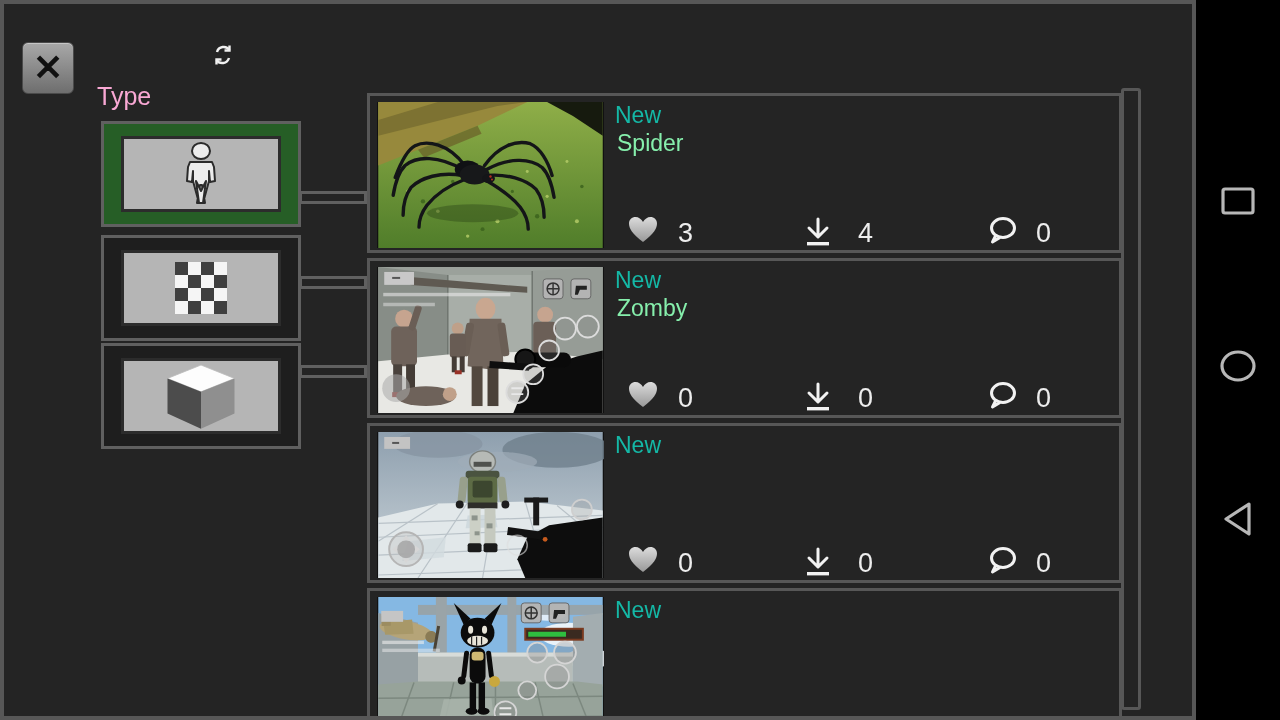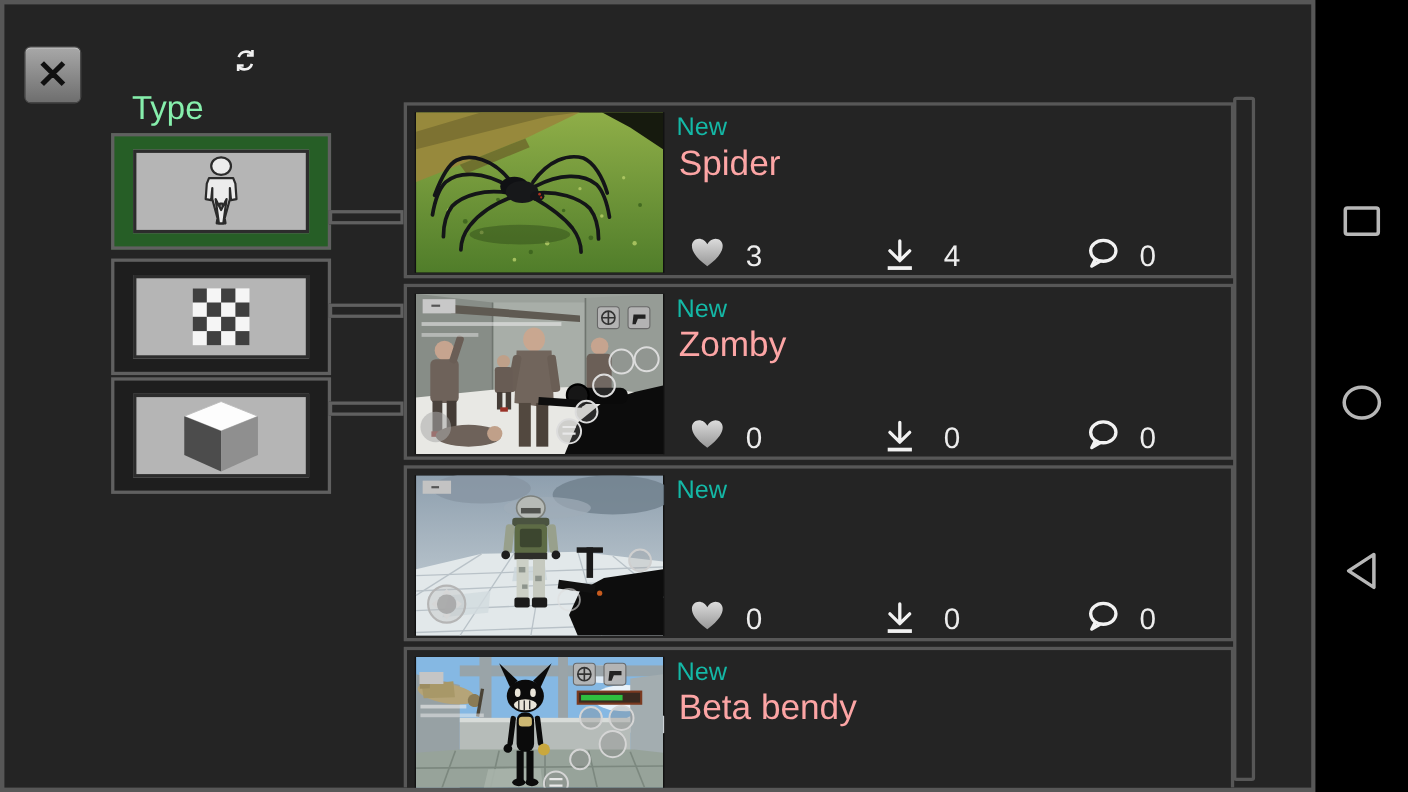--- a/index.html
+++ b/index.html
@@ -16,21 +16,21 @@
     position:absolute;left:18px;top:38px;width:50px;height:50px;border-radius:6px;
     background:linear-gradient(#a8a8a8,#6e6e6e);border:1px solid #4a4a4a;
     display:flex;align-items:center;justify-content:center;
     font-size:36px;font-weight:bold;color:#101010;line-height:1;cursor:pointer;
     box-shadow:inset 0 1px 0 rgba(255,255,255,.35);
   }
   .refresh-btn{position:absolute;left:206px;top:38px;width:26px;height:26px;cursor:pointer;}
   .page-title{
     position:absolute;right:61px;top:33px;font-size:27px;color:#9d9d9d;white-space:nowrap;
   }
-  .type-label{position:absolute;left:116px;top:78px;font-size:30px;color:#86efac;}
+  .type-label{position:absolute;left:93px;top:78px;font-size:25px;color:#f9a8d4;}
   
   .type-btn{
     position:absolute;left:97px;width:200px;height:106px;box-sizing:border-box;
     background:#1e1e1e;border:3px solid #606060;display:flex;align-items:center;justify-content:center;
     cursor:pointer;
   }
   .type-btn.selected{background:#265e26;}
   .type-btn .img{
     width:160px;height:76px;background:#b5b5b5;border:3px solid #2c2c2c;box-sizing:border-box;
     display:flex;align-items:center;justify-content:center;
@@ -42,21 +42,21 @@
   
   .item{
     position:absolute;left:363px;width:755px;height:160px;box-sizing:border-box;
     background:#242424;border:3px solid #575757;cursor:pointer;
   }
   .thumb{
     position:absolute;left:7px;top:6px;width:227px;height:146px;overflow:hidden;background:#111;
   }
   .thumb svg{display:block;}
   .badge{position:absolute;left:245px;top:6px;font-size:23px;color:#14b8a6;}
-  .ititle{position:absolute;left:247px;top:34px;font-size:32px;color:#fca5a5;}
+  .ititle{position:absolute;left:247px;top:34px;font-size:23px;color:#86efac;}
   .stat-val{position:absolute;top:122px;font-size:27px;color:#ededed;}
   .stat-ico{position:absolute;top:120px;}
   
   .scrollbar{
     position:absolute;left:1117px;top:84px;width:20px;height:622px;box-sizing:border-box;
     border:3px solid #575757;border-radius:3px;background:transparent;cursor:pointer;
   }
   
   .navbar{position:absolute;left:1196px;top:0;width:84px;height:720px;background:#000;}
   .nav-btn{position:absolute;left:50%;transform:translateX(-50%);cursor:pointer;}
@@ -456,21 +456,20 @@
           <circle cx="188" cy="56" r="11"></circle>
           <circle cx="180" cy="80" r="12"></circle>
           <circle cx="150" cy="94" r="9"></circle>
           <circle cx="128" cy="116" r="11"></circle>
         </g>
         <path d="M122 112 h12 M122 118 h12" stroke="#e8e8e8" stroke-width="2"></path>
         <path d="M10 128 a16 16 0 0 1 22 8" fill="none" stroke="#cfcfcf" stroke-width="2" opacity="0.8"></path>
       </svg>
     </div>
     <div class="badge">New</div>
-    <div class="ititle">Beta bendy</div>
   </div>
 
   <div class="scrollbar"></div>
 </div>
 
 <div class="navbar">
   <span class="nav-btn" style="top:185px">
     <svg width="36" height="32" viewBox="0 0 36 32">
       <rect x="3" y="4" width="30" height="24" rx="2" fill="none" stroke="#b7b7b7" stroke-width="3.2"></rect>
     </svg>

